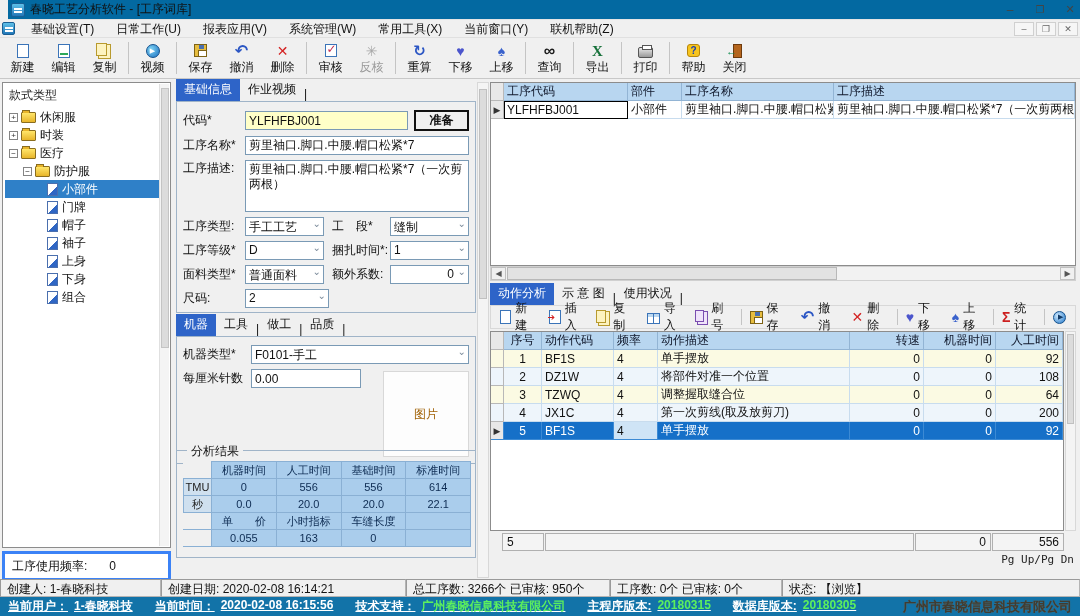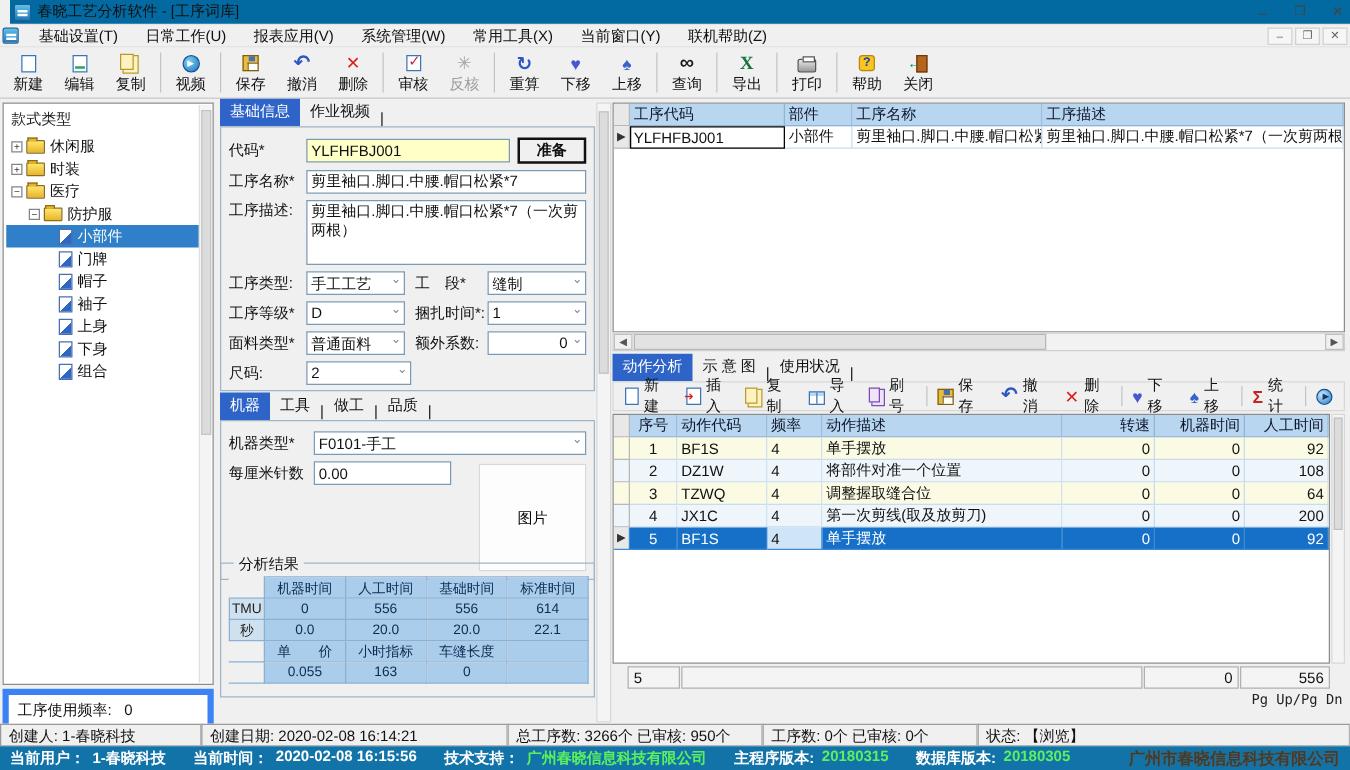--- a/index.html
+++ b/index.html
@@ -70,21 +70,21 @@
   .tree-box { position:absolute; left:2px; top:82px; width:169px; height:466px; background:#fff; border:1px solid #8c8c8c; padding:3px 2px; }
   .tree-head { padding:1px 4px 4px 4px; color:#222; }
   .trow { height:18px; display:flex; align-items:center; white-space:nowrap; }
   .trow .exp { width:9px; height:9px; border:1px solid #848484; background:#fff; font-size:8px; line-height:7px; text-align:center; color:#333; margin-right:3px; flex:none; }
   .t-folder { width:15px; height:11px; background:linear-gradient(#ffe66a,#e8b52a); border:1px solid #8a6d1f; border-radius:1px; position:relative; margin-right:4px; flex:none; }
   .t-folder::before { content:""; position:absolute; left:0; top:-3px; width:6px; height:2px; background:#e8b52a; border:1px solid #8a6d1f; border-bottom:none; }
   .t-leaf { width:11px; height:13px; background:linear-gradient(135deg,#fff 55%, #2f66c4 56%); border:1px solid #4a6fae; margin-right:4px; flex:none; }
   .trow.selected { background:#2f80c8; color:#fff; }
   .tree-scroll { position:absolute; right:1px; top:1px; width:10px; height:462px; background:#f4f4f4; border-left:1px solid #e0e0e0; }
   .tree-scroll .thumb { position:absolute; left:1px; top:4px; width:8px; height:260px; background:#dcdcdc; border:1px solid #c4c4c4; }
-  .freq-box { position:absolute; left:2px; top:551px; width:169px; height:26px; background:#fff; border:5px solid #3b82f6; display:flex; align-items:center; padding:12px 7px; gap:10px; }
+  .freq-box { position:absolute; left:2px; top:551px; width:169px; height:26px; background:#fff; border:3px solid #3b82f6; display:flex; align-items:center; padding:12px 7px; gap:22px; }
 
   
   .center { position:absolute; left:176px; top:82px; width:300px; height:496px; }
   .tabs { display:flex; align-items:flex-end; height:19px; }
   .tab { padding:2px 8px 3px 8px; }
   .tab.active { background:#2e64c8; color:#fff; }
   .groupbox { border:1px solid #a0b4c8; background:#f0f0f0; }
   .formbox { position:absolute; left:0; top:19px; width:300px; height:212px; padding:8px 6px 4px 6px; }
   .frow { display:flex; align-items:center; margin-bottom:5px; }
   .flabel { width:62px; flex:none; }
@@ -97,21 +97,21 @@
   .sel::after { content:"⌄"; position:absolute; right:2px; top:0px; color:#7a8a9a; font-size:10px; }
   .half-l { width:84px; } .half-lab2 { width:58px; flex:none; margin-left:8px; } .half-r { width:84px; }
   .sel-num { text-align:right; }
 
   .machine { position:absolute; left:0; top:236px; width:300px; height:146px; }
   .mtabs { display:flex; height:19px; align-items:flex-end; border-bottom:1px solid #a0b4c8; }
   .mbox { position:absolute; left:0; top:19px; width:300px; height:127px; border:1px solid #a0b4c8; border-top:none; padding:8px 6px; }
   .mlabel { width:68px; flex:none; }
   .msel { width:218px; }
   .minput { width:110px; }
-  .picture { position:absolute; right:6px; top:34px; width:86px; height:86px; background:#fdfdfd; border:1px solid #d8d8d8; display:flex; align-items:center; justify-content:center; color:#000000; }
+  .picture { position:absolute; right:6px; top:34px; width:86px; height:86px; background:#fdfdfd; border:1px solid #d8d8d8; display:flex; align-items:center; justify-content:center; color:#a16207; }
 
   .analysis { position:absolute; left:0; top:368px; width:300px; height:108px; border:1px solid #a0b4c8; padding:10px 6px 4px 6px; }
   .an-legend { position:absolute; left:10px; top:-8px; background:#f0f0f0; padding:0 4px; }
   .antable { width:288px; border-collapse:collapse; table-layout:fixed; }
   .antable td { border:1px solid #8ab0d4; height:17px; font-size:11px; text-align:center; color:#0d2b52; background:#aacdec; overflow:hidden; white-space:nowrap; }
   .antable td.rowlab { background:#cfe0ef; width:28px; color:#222; }
   .antable td.blank { background:#f0f0f0; border-color:#f0f0f0 #8ab0d4 #8ab0d4 #f0f0f0; }
 
   
   .pgrid { position:absolute; left:490px; top:82px; width:586px; height:184px; background:#fff; border:1px solid #8c8c8c; overflow:hidden; }
@@ -150,21 +150,21 @@
 
   
   .cscroll { position:absolute; left:477px; top:82px; width:12px; height:496px; background:#f4f4f4; border:1px solid #d8d8d8; }
   .cscroll .thumb { position:absolute; left:1px; top:6px; width:8px; height:210px; background:#dcdcdc; border:1px solid #c0c0c0; }
 
   
   .status1 { position:absolute; left:0; top:579px; width:1080px; height:21px; display:flex; background:#f0f0f0; }
   .s1sec { border:1px solid #b4b4b4; border-top-color:#9a9a9a; border-left-color:#9a9a9a; background:#f0f0f0; padding:1px 6px; height:18px; white-space:nowrap; overflow:hidden; }
   .s1-a{width:161px;} .s1-b{width:245px;} .s1-c{width:204px;} .s1-d{width:172px;} .s1-e{flex:1;}
   .status2 { position:absolute; left:0; top:597px; width:1080px; height:19px; background:#1273a8; color:#fff; display:flex; align-items:center; font-weight:bold; padding:0 8px; white-space:nowrap; overflow:hidden; }
-  .status2 .grp { margin-right:22px; display:flex; gap:6px; }
+  .status2 .grp { margin-right:22px; display:flex; gap:6px;text-decoration:underline; }
   .green { color:#5df05d; }
   .watermark { margin-left:auto; color:#3f3c32; font-size:13px; font-weight:bold; text-shadow:0 0 1px #6a6454; }
 </style>
 </head>
 <body>
 
 <div class="titlebar">
   <span class="app-ico"></span>
   <span class="title-text">春晓工艺分析软件 - [工序词库]</span>
   <span class="winbtn wb-min"></span>

